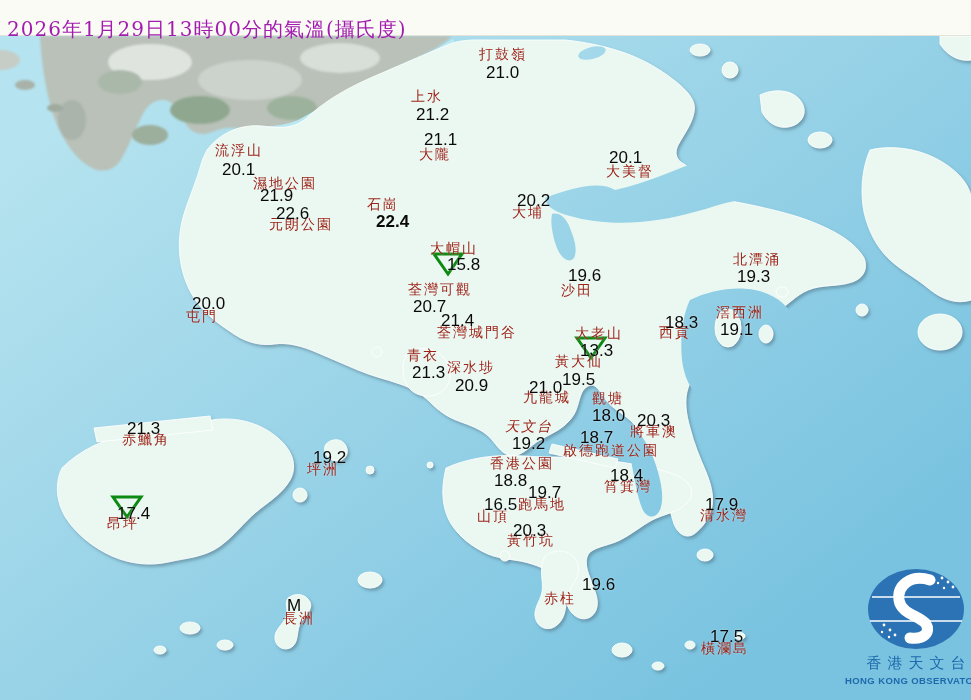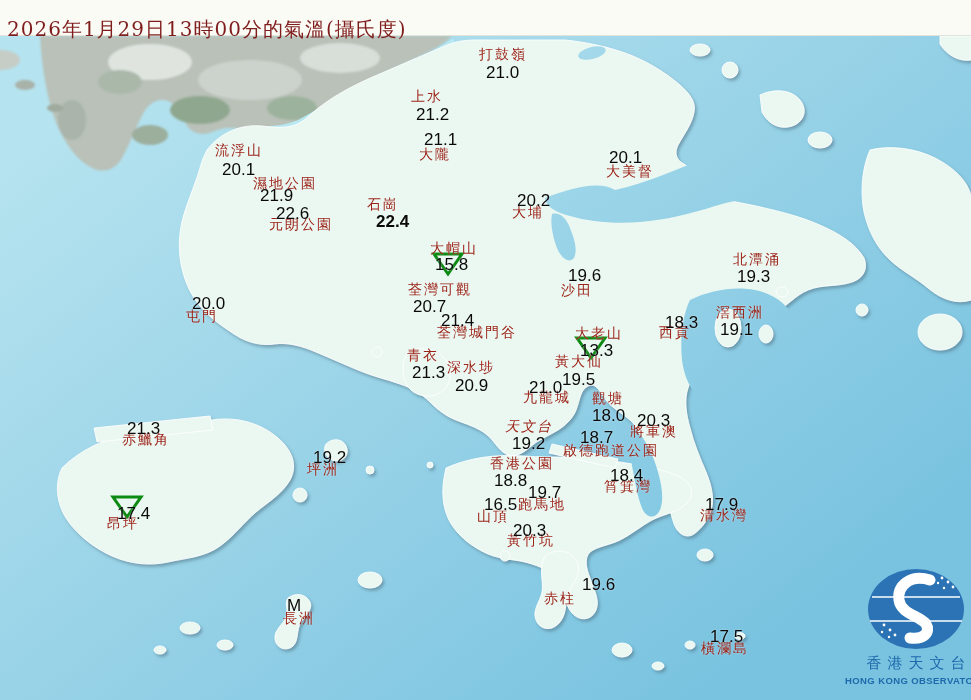--- a/index.html
+++ b/index.html
@@ -141,21 +141,21 @@
       <path d="M 640,434 C 648,444 654,458 658,472 C 662,486 664,500 660,510 C 655,520 646,518 642,508 C 637,496 635,480 632,466 C 630,454 632,442 640,434 Z"></path>
     </g>
 
     <g fill="#eaf8f1" stroke="rgba(255,255,255,0.85)" stroke-width="1" filter="url(#ds)">
       <ellipse cx="728" cy="328" rx="13" ry="19"></ellipse>
       <ellipse cx="766" cy="334" rx="7" ry="9"></ellipse>
     </g>
   </svg>
 
   <div class="title-bar" style="background: rgb(251, 251, 245);">
-    <span class="title-text" style="color: #7f1d1d; margin-top: 24px;">2026年1月29日13時00分的氣溫(攝氏度)</span>
+    <span class="title-text" style="color: #a21caf; margin-top: 24px;">2026年1月29日13時00分的氣溫(攝氏度)</span>
   </div>
 
   <div class="stations-layer">
       <div class="st-name" style="left: 479px; top: 47px; color: rgb(155, 35, 24);">打鼓嶺</div>
       <div class="st-val" style="left: 486px; top: 64px; color: rgb(10, 10, 10);">21.0</div>
       <div class="st-name" style="left: 411px; top: 89px; color: rgb(155, 35, 24);">上水</div>
       <div class="st-val" style="left: 416px; top: 106px; color: rgb(10, 10, 10);">21.2</div>
       <div class="st-name" style="left: 419px; top: 147px; color: rgb(155, 35, 24);">大隴</div>
       <div class="st-val" style="left: 424px; top: 131px; color: rgb(10, 10, 10);">21.1</div>
       <div class="st-name" style="left: 606px; top: 164px; color: rgb(155, 35, 24);">大美督</div>
@@ -167,21 +167,21 @@
       <div class="st-name" style="left: 269px; top: 217px; color: rgb(155, 35, 24);">元朗公園</div>
       <div class="st-val" style="left: 276px; top: 205px; color: rgb(10, 10, 10);">22.6</div>
       <div class="st-name" style="left: 367px; top: 197px; color: rgb(155, 35, 24);">石崗</div>
       <div class="st-val" style="left: 376px; top: 213px; color: rgb(10, 10, 10); font-weight: bold;">22.4</div>
       <div class="st-name" style="left: 512px; top: 205px; color: rgb(155, 35, 24);">大埔</div>
       <div class="st-val" style="left: 517px; top: 192px; color: rgb(10, 10, 10);">20.2</div>
       <svg class="tri" width="34" height="26" style="left: 431px; top: 251px;">
         <polygon points="3,3 31,3 17,23" fill="none" stroke="#0c8a12" stroke-width="3"></polygon>
       </svg>
       <div class="st-name" style="left: 430px; top: 241px; color: rgb(155, 35, 24);">大帽山</div>
-      <div class="st-val" style="left: 435px; top: 256px; color: rgb(10, 10, 10);">15.8</div>
+      <div class="st-val" style="left: 447px; top: 256px; color: rgb(10, 10, 10);">15.8</div>
       <div class="st-name" style="left: 408px; top: 282px; color: rgb(155, 35, 24);">荃灣可觀</div>
       <div class="st-val" style="left: 413px; top: 298px; color: rgb(10, 10, 10);">20.7</div>
       <div class="st-name" style="left: 561px; top: 283px; color: rgb(155, 35, 24);">沙田</div>
       <div class="st-val" style="left: 568px; top: 267px; color: rgb(10, 10, 10);">19.6</div>
       <div class="st-name" style="left: 186px; top: 309px; color: rgb(155, 35, 24);">屯門</div>
       <div class="st-val" style="left: 192px; top: 295px; color: rgb(10, 10, 10);">20.0</div>
       <div class="st-name" style="left: 437px; top: 325px; color: rgb(155, 35, 24);">荃灣城門谷</div>
       <div class="st-val" style="left: 441px; top: 312px; color: rgb(10, 10, 10);">21.4</div>
       <svg class="tri" width="34" height="26" style="left: 574px; top: 335px;">
         <polygon points="3,3 31,3 17,23" fill="none" stroke="#0c8a12" stroke-width="3"></polygon>

